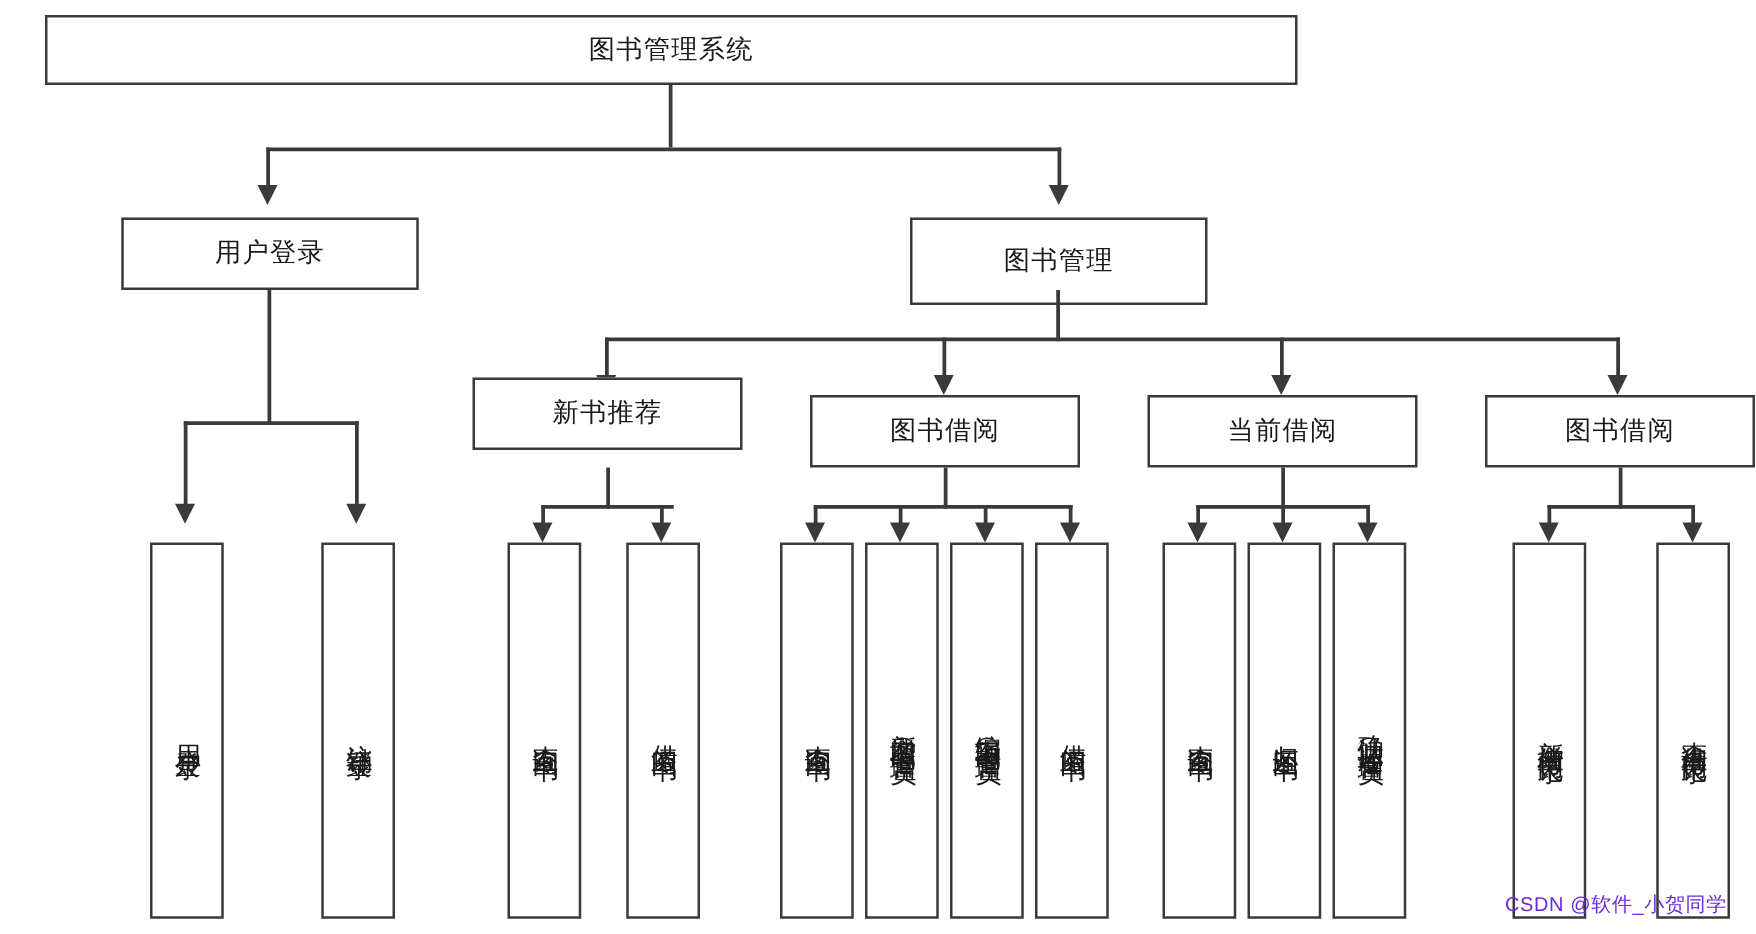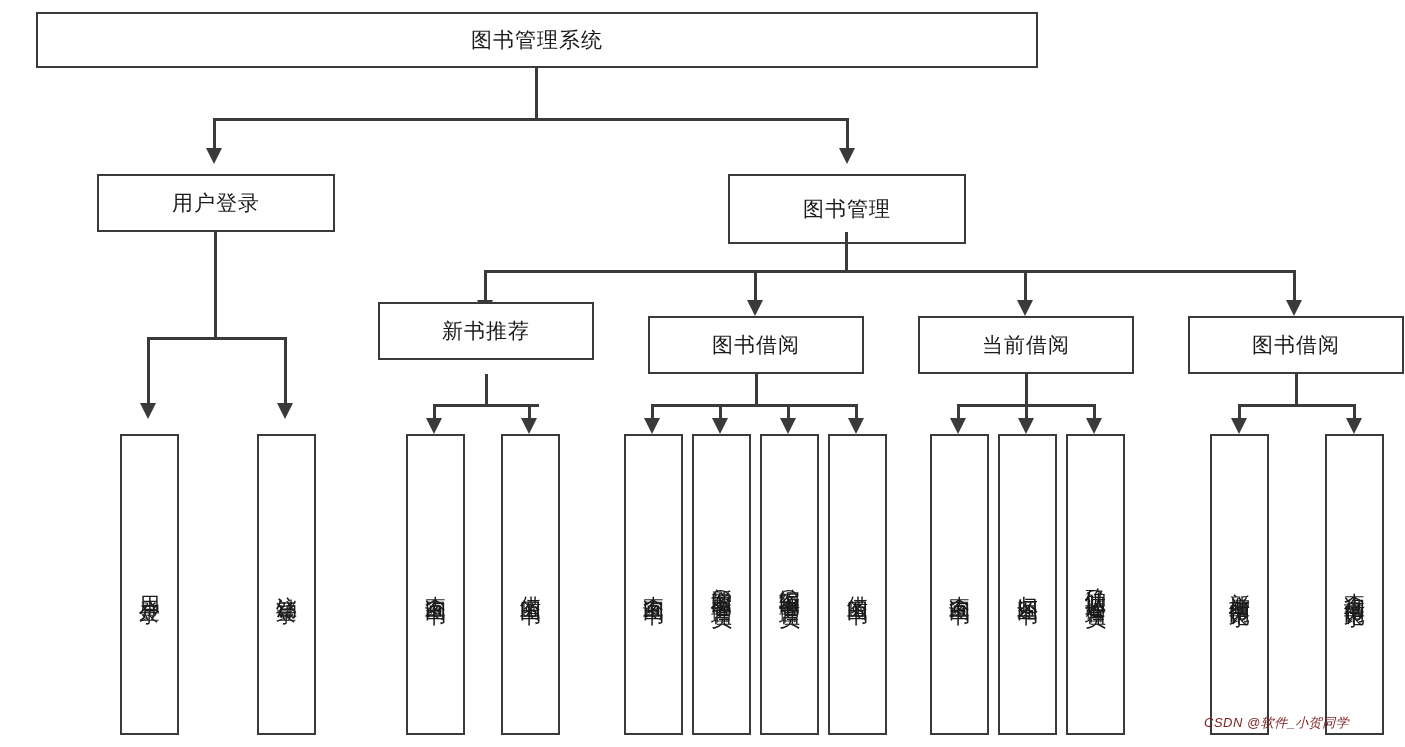--- a/index.html
+++ b/index.html
@@ -57,25 +57,24 @@
   .arrow {
     position: absolute;
     width: 0;
     height: 0;
     border-left: 8px solid transparent;
     border-right: 8px solid transparent;
     border-top: 16px solid #3a3a3a;
   }
   .watermark {
     position: absolute;
-    color: #7f1d1d;
-    font-size: 13px;
+    color: #6d28d9;
+    font-size: 16px;
     white-space: nowrap;
     letter-spacing: 0.5px;
-    font-style: italic;
   }
 </style>
 </head>
 <body>
 
 <div id="canvas">
 
   <div class="node horiz" style="left:20px; top:12px; width:1002px; height:56px;">
     <span class="txt">图书管理系统</span>
   </div>

